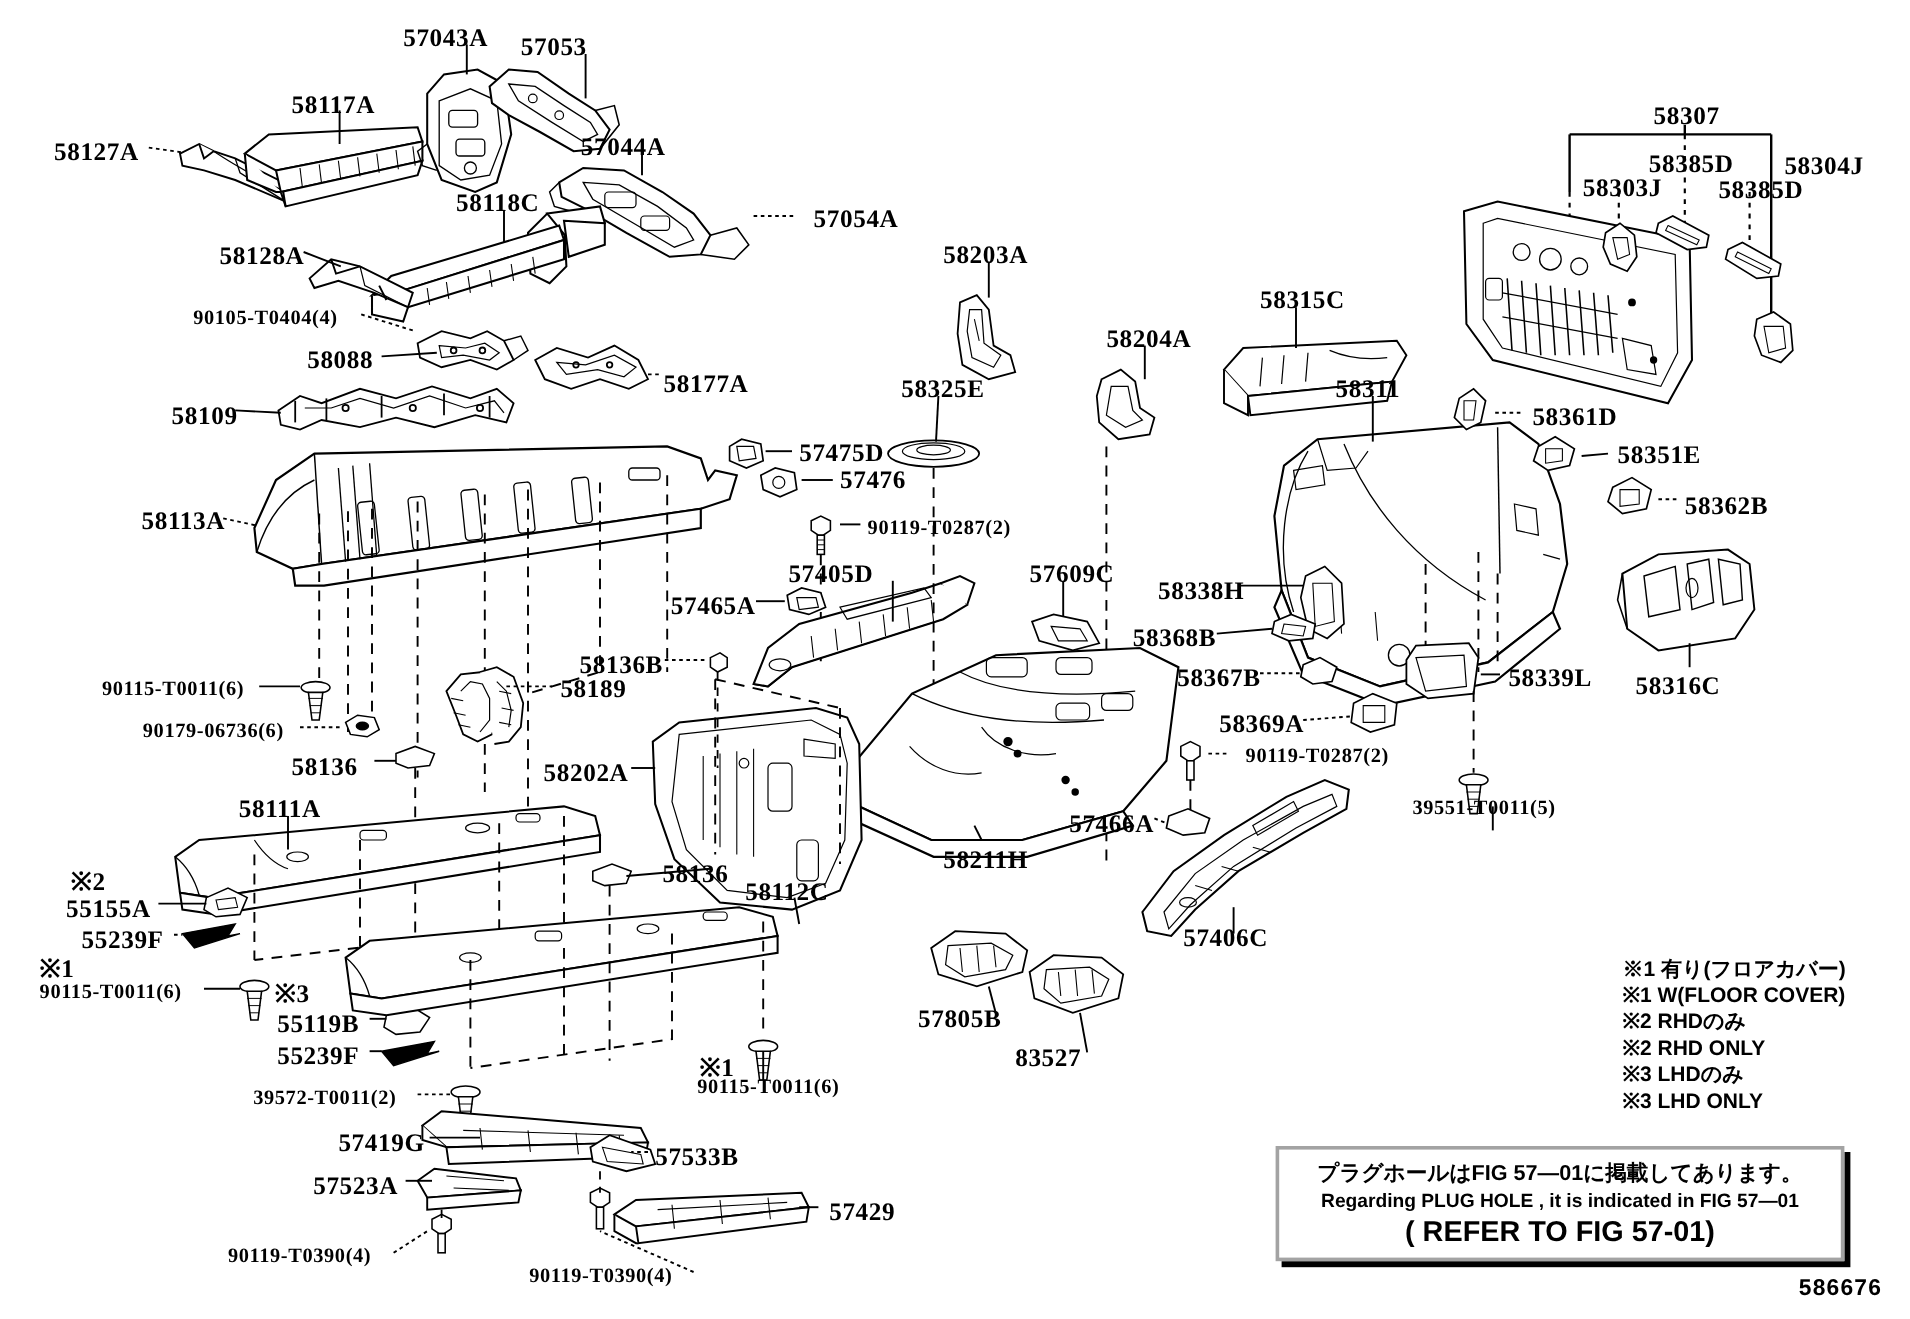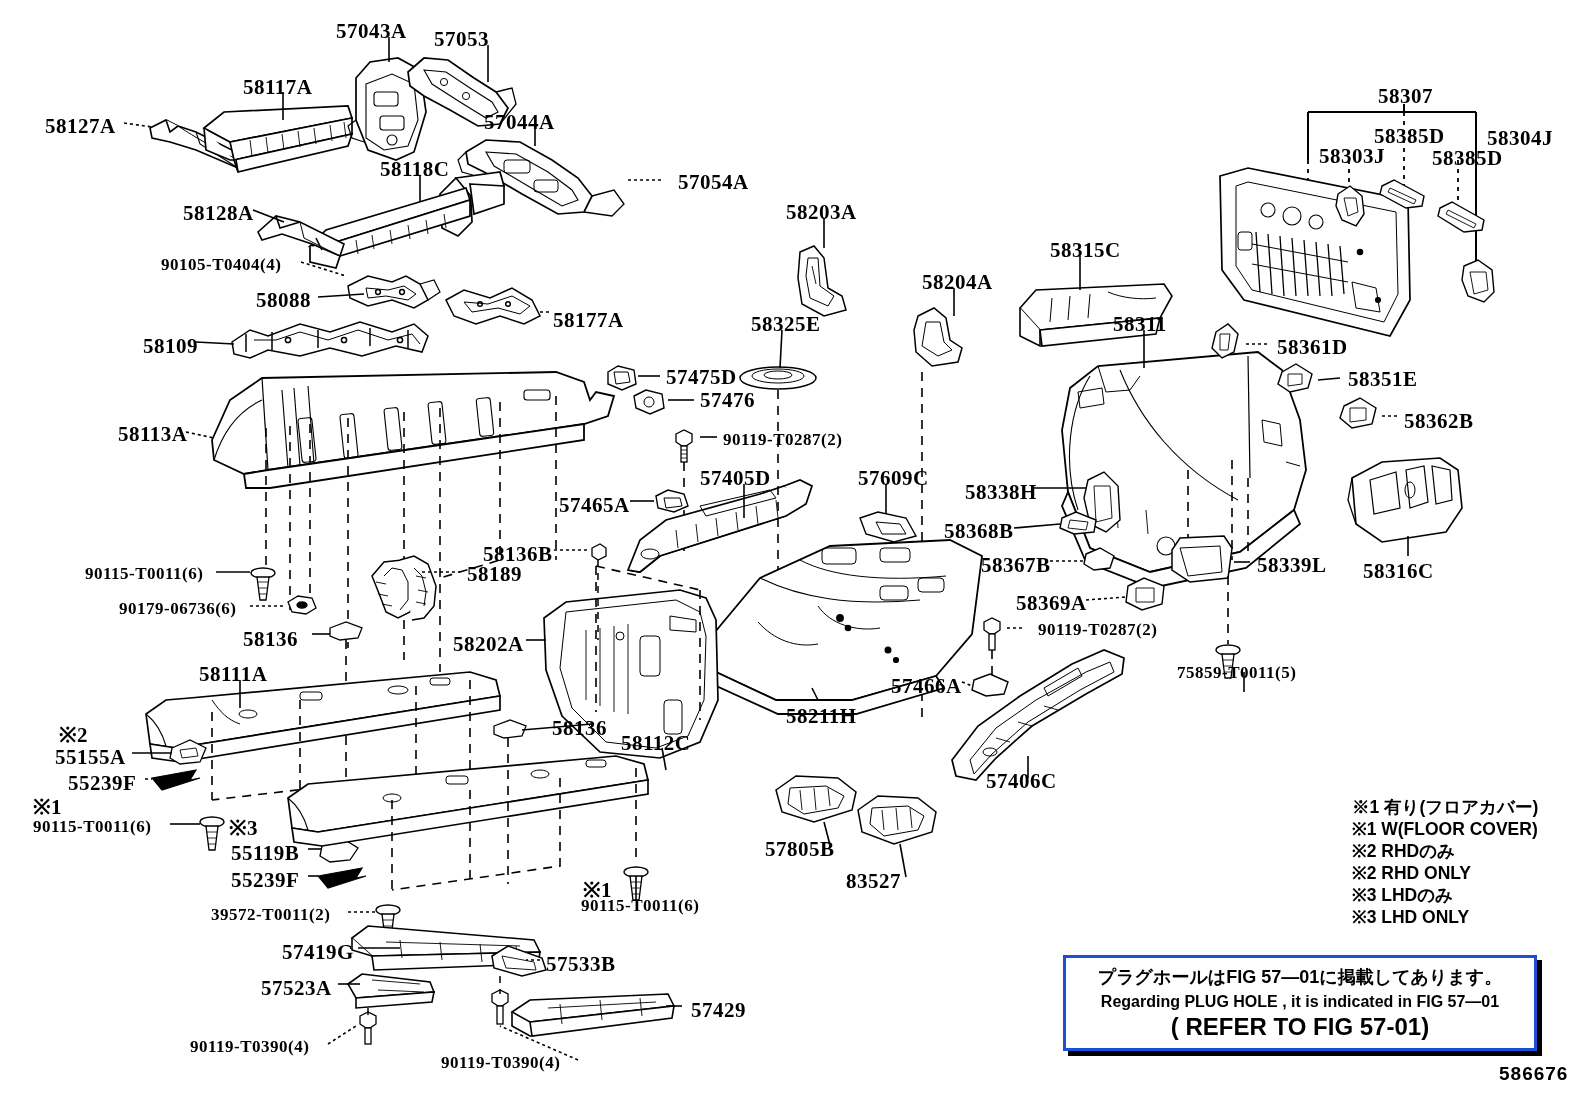--- a/index.html
+++ b/index.html
@@ -26,21 +26,21 @@
     position:absolute;
     font-family:"Liberation Sans", sans-serif;
     font-weight:bold;
     font-size:17.5px;
     line-height:22px;
     white-space:nowrap;
   }
   .note-line{display:block;}
   .plugbox{
     position:absolute;
-    border:3px solid #1d4ed8;
+    border:3px solid #a3a3a3;
     background:#fff;
     box-shadow:5px 5px 0 #000;
     text-align:center;
     padding:6px 14px 8px 14px;
     font-family:"Liberation Sans", sans-serif;
     font-weight:bold;
   }
   .plugbox .l1{font-size:18px;line-height:26px;display:block;}
   .plugbox .l2{font-size:16px;line-height:24px;display:block;}
   .plugbox .l3{font-size:24px;line-height:26px;display:block;}
@@ -709,42 +709,42 @@
       <div class="lbl" style="left: 1319px; top: 146px;">58303J</div>
       <div class="lbl" style="left: 1432px; top: 148px;">58385D</div>
       <div class="lbl" style="left: 1113px; top: 314px;">58311</div>
       <div class="lbl" style="left: 1277px; top: 337px;">58361D</div>
       <div class="lbl" style="left: 1348px; top: 369px;">58351E</div>
       <div class="lbl" style="left: 1404px; top: 411px;">58362B</div>
       <div class="lbl" style="left: 666px; top: 367px;">57475D</div>
       <div class="lbl" style="left: 700px; top: 390px;">57476</div>
       <div class="lbl" style="left: 118px; top: 424px;">58113A</div>
       <div class="lbl sm" style="left: 723px; top: 431px;">90119-T0287(2)</div>
-      <div class="lbl" style="left: 700px; top: 468px; text-align: right;">57405D</div>
+      <div class="lbl" style="left: 657px; top: 468px; text-align: right;">57405D</div>
       <div class="lbl" style="left: 858px; top: 468px;">57609C</div>
       <div class="lbl" style="left: 559px; top: 495px;">57465A</div>
       <div class="lbl" style="left: 965px; top: 482px;">58338H</div>
       <div class="lbl" style="left: 944px; top: 521px;">58368B</div>
       <div class="lbl" style="left: 981px; top: 555px;">58367B</div>
       <div class="lbl" style="left: 1257px; top: 555px;">58339L</div>
       <div class="lbl" style="left: 1363px; top: 561px;">58316C</div>
       <div class="lbl" style="left: 483px; top: 544px;">58136B</div>
       <div class="lbl sm" style="left: 85px; top: 565px;">90115-T0011(6)</div>
       <div class="lbl" style="left: 467px; top: 564px;">58189</div>
       <div class="lbl sm" style="left: 119px; top: 600px;">90179-06736(6)</div>
       <div class="lbl" style="left: 1016px; top: 593px;">58369A</div>
       <div class="lbl" style="left: 243px; top: 629px;">58136</div>
       <div class="lbl" style="left: 453px; top: 634px;">58202A</div>
       <div class="lbl sm" style="left: 1038px; top: 621px;">90119-T0287(2)</div>
       <div class="lbl" style="left: 199px; top: 664px;">58111A</div>
       <div class="lbl" style="left: 891px; top: 676px;">57466A</div>
       <div class="lbl" style="left: 786px; top: 706px;">58211H</div>
       <div class="lbl" style="left: 552px; top: 718px;">58136</div>
       <div class="lbl" style="left: 621px; top: 733px;">58112C</div>
-      <div class="lbl sm" style="left: 1177px; top: 664px;">75859-T0011(5)</div>
+      <div class="lbl sm" style="left: 1177px; top: 664px;">39551-T0011(5)</div>
       <div class="lbl" style="left: 59px; top: 725px;">※2</div>
       <div class="lbl" style="left: 55px; top: 747px;">55155A</div>
       <div class="lbl" style="left: 68px; top: 773px;">55239F</div>
       <div class="lbl" style="left: 33px; top: 797px;">※1</div>
       <div class="lbl sm" style="left: 33px; top: 818px;">90115-T0011(6)</div>
       <div class="lbl" style="left: 229px; top: 818px;">※3</div>
       <div class="lbl" style="left: 231px; top: 843px;">55119B</div>
       <div class="lbl" style="left: 231px; top: 870px;">55239F</div>
       <div class="lbl" style="left: 986px; top: 771px;">57406C</div>
       <div class="lbl" style="left: 765px; top: 839px;">57805B</div>

